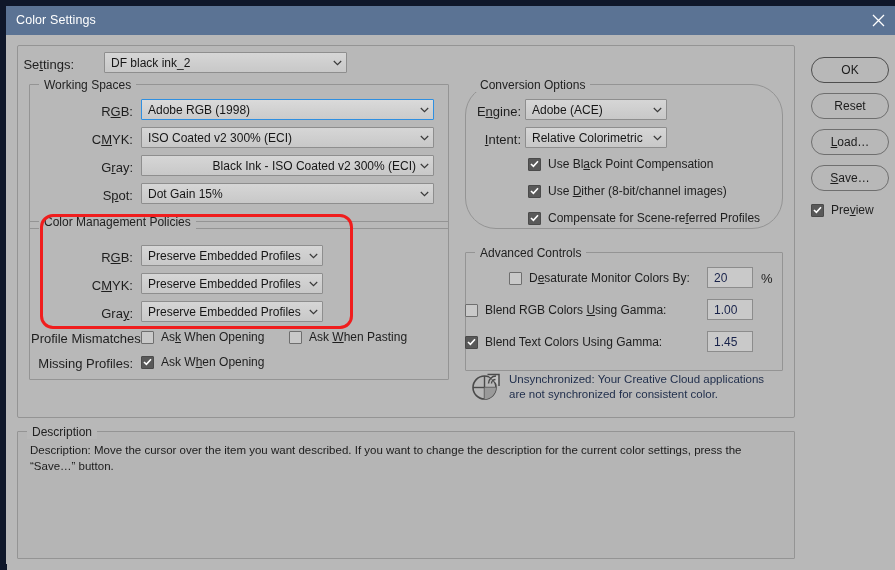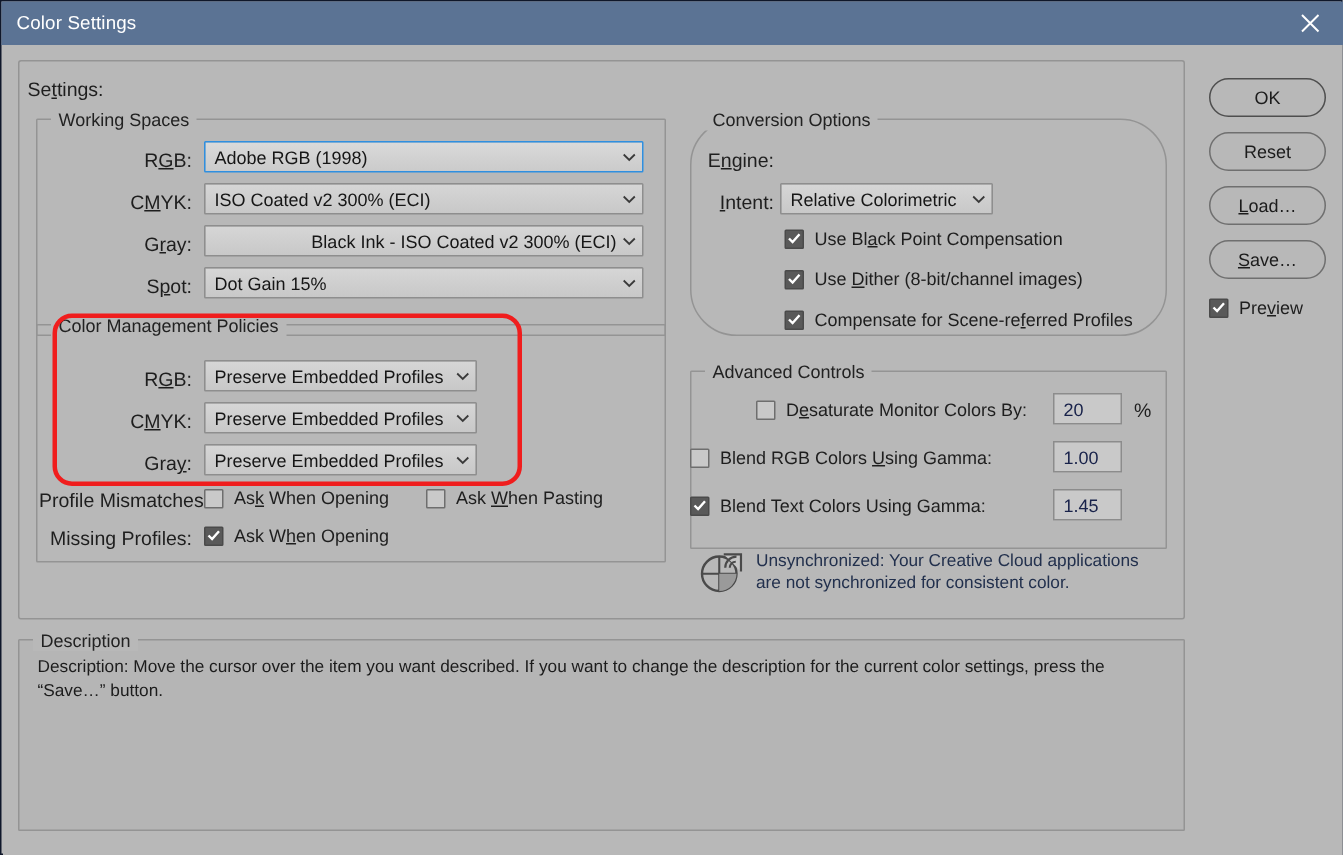--- a/index.html
+++ b/index.html
@@ -10,21 +10,21 @@
     width: 895px; height: 570px;
     font-family: "Liberation Sans", sans-serif;
     font-size: 12px;
     color: #1a1a1a;
     overflow: hidden;
   }
   .window {
     position: absolute; left: 0; top: 0;
     width: 895px; height: 570px;
     background: #b8b8b8;
-    border: 1px solid #0f172a;
+    border: 6px solid #0f172a;
     box-sizing: border-box;
   }
   .titlebar {
     position: absolute; left: 0; top: 0;
     width: 895px; height: 29px;
     background: #5b7394;
     box-sizing: border-box;
     border-bottom: 1px solid #5b7394;
   }
   .titlebar-text {
@@ -198,20 +198,28 @@
         <svg width="13" height="13" viewBox="0 0 13 13">
           <path d="M1 1 L12 12 M12 1 L1 12" stroke="#ffffff" stroke-width="1.3" fill="none"></path>
         </svg>
       </span>
     </div>
   </div>
 
   <div class="client">
 
     <div class="lbl" style="left:10px; top:22px; width:57px;">Se<u>t</u>tings:</div>
+    <div class="combo" style="left:97px; top:17px; width:243px;">
+      <span class="cval">DF black ink_2</span>
+      <span class="carrow">
+        <svg width="9" height="6" viewBox="0 0 9 6">
+            <path d="M0.8 1 L4.5 4.6 L8.2 1" stroke="#3a3a3a" stroke-width="1.2" fill="none"></path>
+          </svg>
+      </span>
+    </div>
 
     <div class="group" style="left:10px; top:10px; width:778px; height:373px; border-radius:2px;"></div>
 
     <div class="group" style="left:22px; top:49px; width:420px; height:145px;">
       <span class="legend">Working Spaces</span>
     </div>
 
     <div class="lbl" style="left:38px; top:69px; width:88px;">R<u>G</u>B:</div>
     <div class="combo focus" style="left:134px; top:64px; width:293px;">
       <span class="cval">Adobe RGB (1998)</span>
@@ -313,20 +321,28 @@
       <span>Ask W<u>h</u>en Opening</span>
     </div>
 
     <div class="redbox" style="left:33px; top:179px; width:313px; height:115px;"></div>
 
     <div class="group" style="left:458px; top:49px; width:318px; height:145px;border-radius:31px;">
       <span class="legend">Conversion Options</span>
     </div>
 
     <div class="lbl" style="left:458px; top:69px; width:56px;">E<u>n</u>gine:</div>
+    <div class="combo compact" style="left:518px; top:64px; width:142px;">
+      <span class="cval">Adobe (ACE)</span>
+      <span class="carrow">
+        <svg width="9" height="6" viewBox="0 0 9 6">
+            <path d="M0.8 1 L4.5 4.6 L8.2 1" stroke="#3a3a3a" stroke-width="1.2" fill="none"></path>
+          </svg>
+      </span>
+    </div>
 
     <div class="lbl" style="left:458px; top:97px; width:56px;"><u>I</u>ntent:</div>
     <div class="combo compact" style="left:518px; top:92px; width:142px;">
       <span class="cval">Relative Colorimetric</span>
       <span class="carrow">
         <svg width="9" height="6" viewBox="0 0 9 6">
             <path d="M0.8 1 L4.5 4.6 L8.2 1" stroke="#3a3a3a" stroke-width="1.2" fill="none"></path>
           </svg>
       </span>
     </div>

